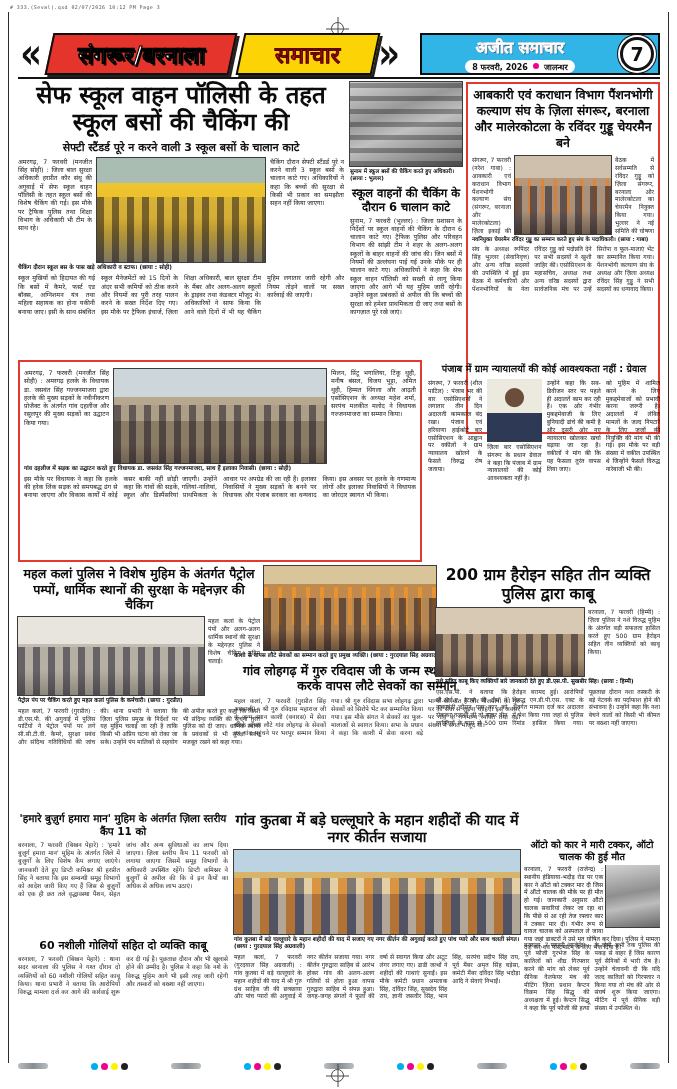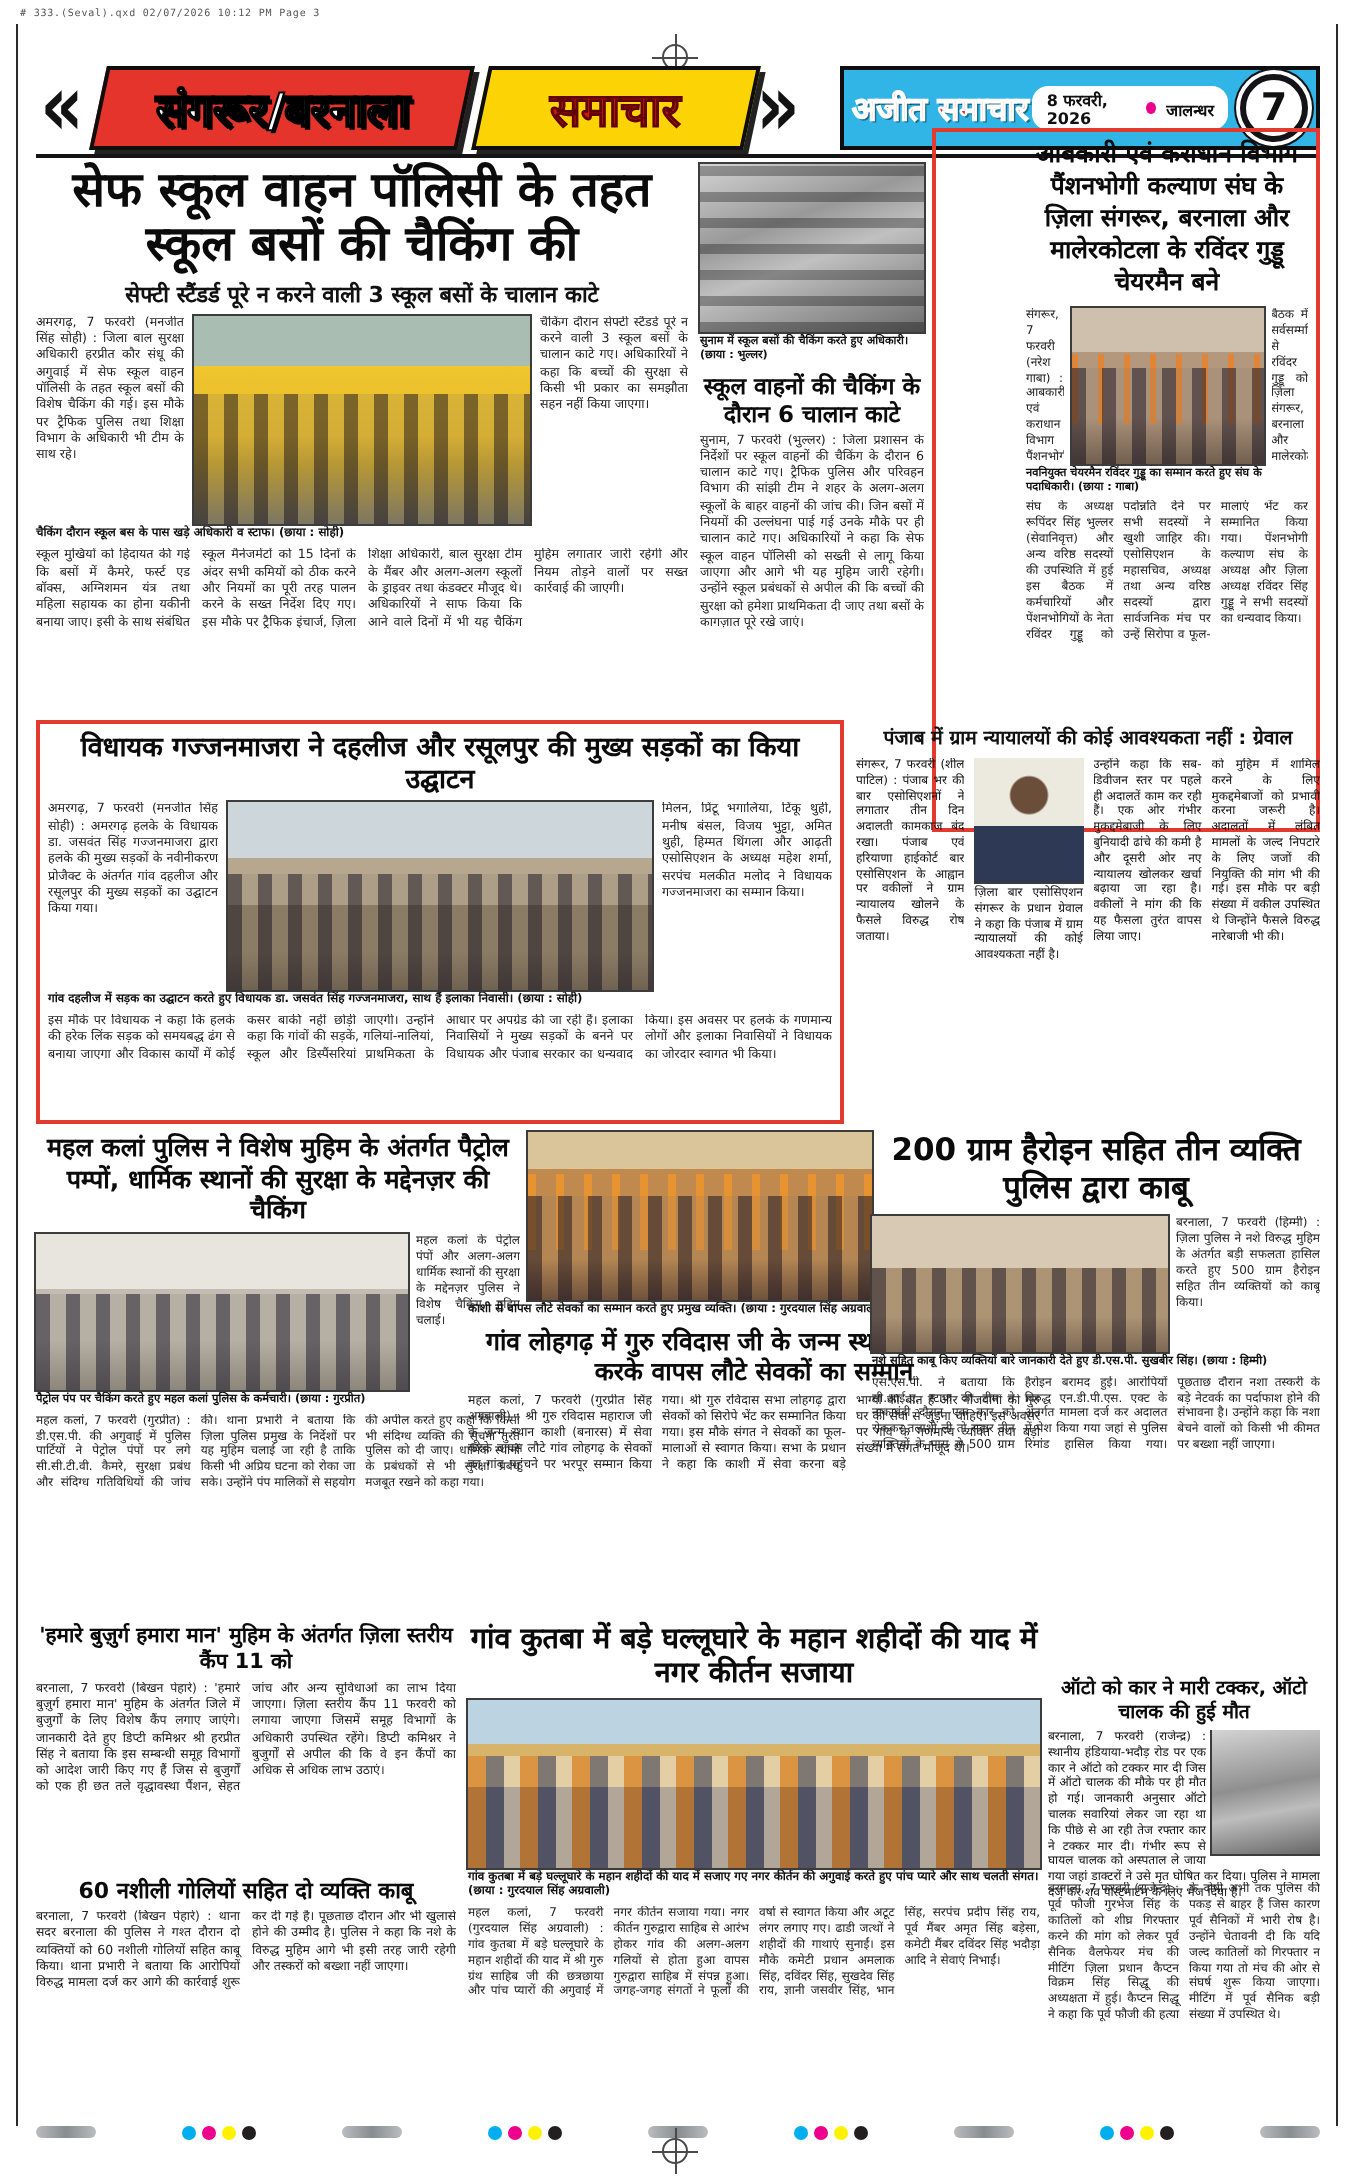--- a/index.html
+++ b/index.html
@@ -22,21 +22,21 @@
   .mast { position:absolute; left:18px; top:33px; width:642px; height:42px; display:flex; }
   .banner { width:398px; display:flex; align-items:stretch; }
   .chev { font-size:32px; line-height:40px; font-weight:900; color:#131313; width:26px; text-align:center; transform:scale(1.05,1.35); }
   .band { display:flex; align-items:center; justify-content:center; transform:skewX(-12deg); border:2px solid #0e0e0e; box-shadow:3px 3px 0 rgba(10,10,10,.9); }
   .band > span { transform:skewX(12deg); white-space:nowrap; }
   .band.red { flex:0 0 184px; margin-left:5px; background:#e5342b; }
   .band.red span { font-size:23px; font-weight:800; color:#fff; -webkit-text-stroke:1px #000; text-shadow:1.5px 1.5px 0 #000; }
   .band.yel { flex:0 0 136px; margin-left:7px; background:#fcd305; }
   .band.yel span { font-size:23px; font-weight:800; color:#d6150f; -webkit-text-stroke:.6px #5e0505; }
   .mast-right { flex:1; margin-left:4px; background:#31b4e6; border:2px solid #0e0e0e; display:flex; align-items:center; gap:6px; padding:1px 4px; }
-  .ajit-col { flex:1; display:flex; align-items:center; justify-content:center; gap:2px; }
+  .ajit-col { flex:1; display:flex; flex-direction:column; align-items:center; justify-content:center; gap:2px; }
   .ajit-title { font-size:16px; font-weight:800; color:#e5342b; -webkit-text-stroke:.6px #fff; text-shadow:1px 1px 0 rgba(0,0,0,.4); white-space:nowrap; }
   .date-pill { background:#fff; border-radius:8px; padding:1px 7px; display:flex; align-items:center; gap:5px; font-size:8px; font-weight:700; color:#101010; }
   .mag-dot { width:6px; height:6px; border-radius:50%; background:#ec008c; }
   .page-circle { width:34px; height:34px; border-radius:50%; background:#fff; border:3px solid #141418; box-shadow:0 0 0 2px #fff, 0 0 0 3px #141418; display:flex; align-items:center; justify-content:center; font-size:19px; font-weight:800; color:#101010; }
   .mast-rule { position:absolute; left:18px; top:77px; width:642px; height:2px; background:#141414; }
 
   
   .art { position:absolute; }
   .hl { font-weight:800; text-align:center; color:#0b0b0b; }
   .bt { font-size:6.3px; line-height:1.32; text-align:justify; color:#1c1c1c; overflow:hidden; }
@@ -78,21 +78,21 @@
   .a1-bot { margin-top:3px; columns:4; column-gap:6px; height:86px; }
 
   
   #a2 { left:350px; top:82px; width:112px; height:274px; }
   .a2-ph { width:112px; height:84px; }
   .a2-cap { margin:2px 0; font-size:5.6px; }
   .a2-h { font-size:11.5px; line-height:1.22; margin:3px 0 3px; }
   .a2-b { height:128px; }
 
   
-  #a3 { left:466px; top:64px; width:194px; height:352px;padding-left:45px; }
+  #a3 { left:466px; top:82px; width:194px; height:352px; }
   .a3-h { font-size:12.3px; line-height:1.3; }
   .a3-mid { display:flex; gap:4px; margin-top:4px; height:78px; }
   .a3-mid .bt { flex:1; font-size:6px; }
   .a3-ph { width:96px; height:78px; }
   .a3-cap { font-size:5.6px; margin-top:2px; }
   .a3-bot { columns:3; column-gap:5px; font-size:6px; height:92px; margin-top:2px; }
 
   
   #a4 { left:18px; top:360px; width:404px; height:202px; }
   .a4-h { font-size:13.5px; line-height:1.2; }
@@ -227,21 +227,20 @@
     <div class="a3-mid">
       <div class="bt">संगरूर, 7 फरवरी (नरेश गाबा) : आबकारी एवं कराधान विभाग पैंशनभोगी कल्याण संघ (संगरूर, बरनाला और मालेरकोटला) ज़िला इकाई की अहम बैठक हुई।</div>
       <div class="ph ph-garl crowd a3-ph"></div>
       <div class="bt">बैठक में सर्वसम्मति से रविंदर गुड्डू को ज़िला संगरूर, बरनाला और मालेरकोटला का चेयरमैन नियुक्त किया गया। भुल्लर ने नई समिति की घोषणा की।</div>
     </div>
     <div class="cap a3-cap">नवनियुक्त चेयरमैन रविंदर गुड्डू का सम्मान करते हुए संघ के पदाधिकारी। (छाया : गाबा)</div>
     <div class="bt a3-bot">संघ के अध्यक्ष रूपिंदर सिंह भुल्लर (सेवानिवृत्त) और अन्य वरिष्ठ सदस्यों की उपस्थिति में हुई इस बैठक में कर्मचारियों और पेंशनभोगियों के नेता रविंदर गुड्डू को पदोन्नति देने पर सभी सदस्यों ने खुशी जाहिर की। एसोसिएशन के महासचिव, अध्यक्ष तथा अन्य वरिष्ठ सदस्यों द्वारा सार्वजनिक मंच पर उन्हें सिरोपा व फूल-मालाएं भेंट कर सम्मानित किया गया। पेंशनभोगी कल्याण संघ के अध्यक्ष और ज़िला अध्यक्ष रविंदर सिंह गुड्डू ने सभी सदस्यों का धन्यवाद किया।</div>
   </div>
 
   <div class="art redbox" id="a4">
-    <div class="hl a4-h">विधायक गज्जनमाजरा ने दहलीज और रसूलपुर की मुख्य सड़कों का किया उद्घाटन</div>
     <div class="a4-mid">
       <div class="bt">अमरगढ़, 7 फरवरी (मनजीत सिंह सोही) : अमरगढ़ हलके के विधायक डा. जसवंत सिंह गज्जनमाजरा द्वारा हलके की मुख्य सड़कों के नवीनीकरण प्रोजैक्ट के अंतर्गत गांव दहलीज और रसूलपुर की मुख्य सड़कों का उद्घाटन किया गया।</div>
       <div class="ph ph-road crowd a4-ph"></div>
       <div class="bt">मिलन, प्रिंटू भगालिया, टिंकू थुही, मनीष बंसल, विजय भुट्टा, अमित थुही, हिम्मत थिंगला और आढ़ती एसोसिएशन के अध्यक्ष महेश शर्मा, सरपंच मलकीत मलोद ने विधायक गज्जनमाजरा का सम्मान किया।</div>
     </div>
     <div class="cap a4-cap">गांव दहलीज में सड़क का उद्घाटन करते हुए विधायक डा. जसवंत सिंह गज्जनमाजरा, साथ हैं इलाका निवासी। (छाया : सोही)</div>
     <div class="bt a4-bot">इस मौके पर विधायक ने कहा कि हलके की हरेक लिंक सड़क को समयबद्ध ढंग से बनाया जाएगा और विकास कार्यों में कोई कसर बाकी नहीं छोड़ी जाएगी। उन्होंने कहा कि गांवों की सड़कें, गलियां-नालियां, स्कूल और डिस्पैंसरियां प्राथमिकता के आधार पर अपग्रेड की जा रही हैं। इलाका निवासियों ने मुख्य सड़कों के बनने पर विधायक और पंजाब सरकार का धन्यवाद किया। इस अवसर पर हलके के गणमान्य लोगों और इलाका निवासियों ने विधायक का जोरदार स्वागत भी किया।</div>
   </div>
 
   <div class="art" id="a5">

